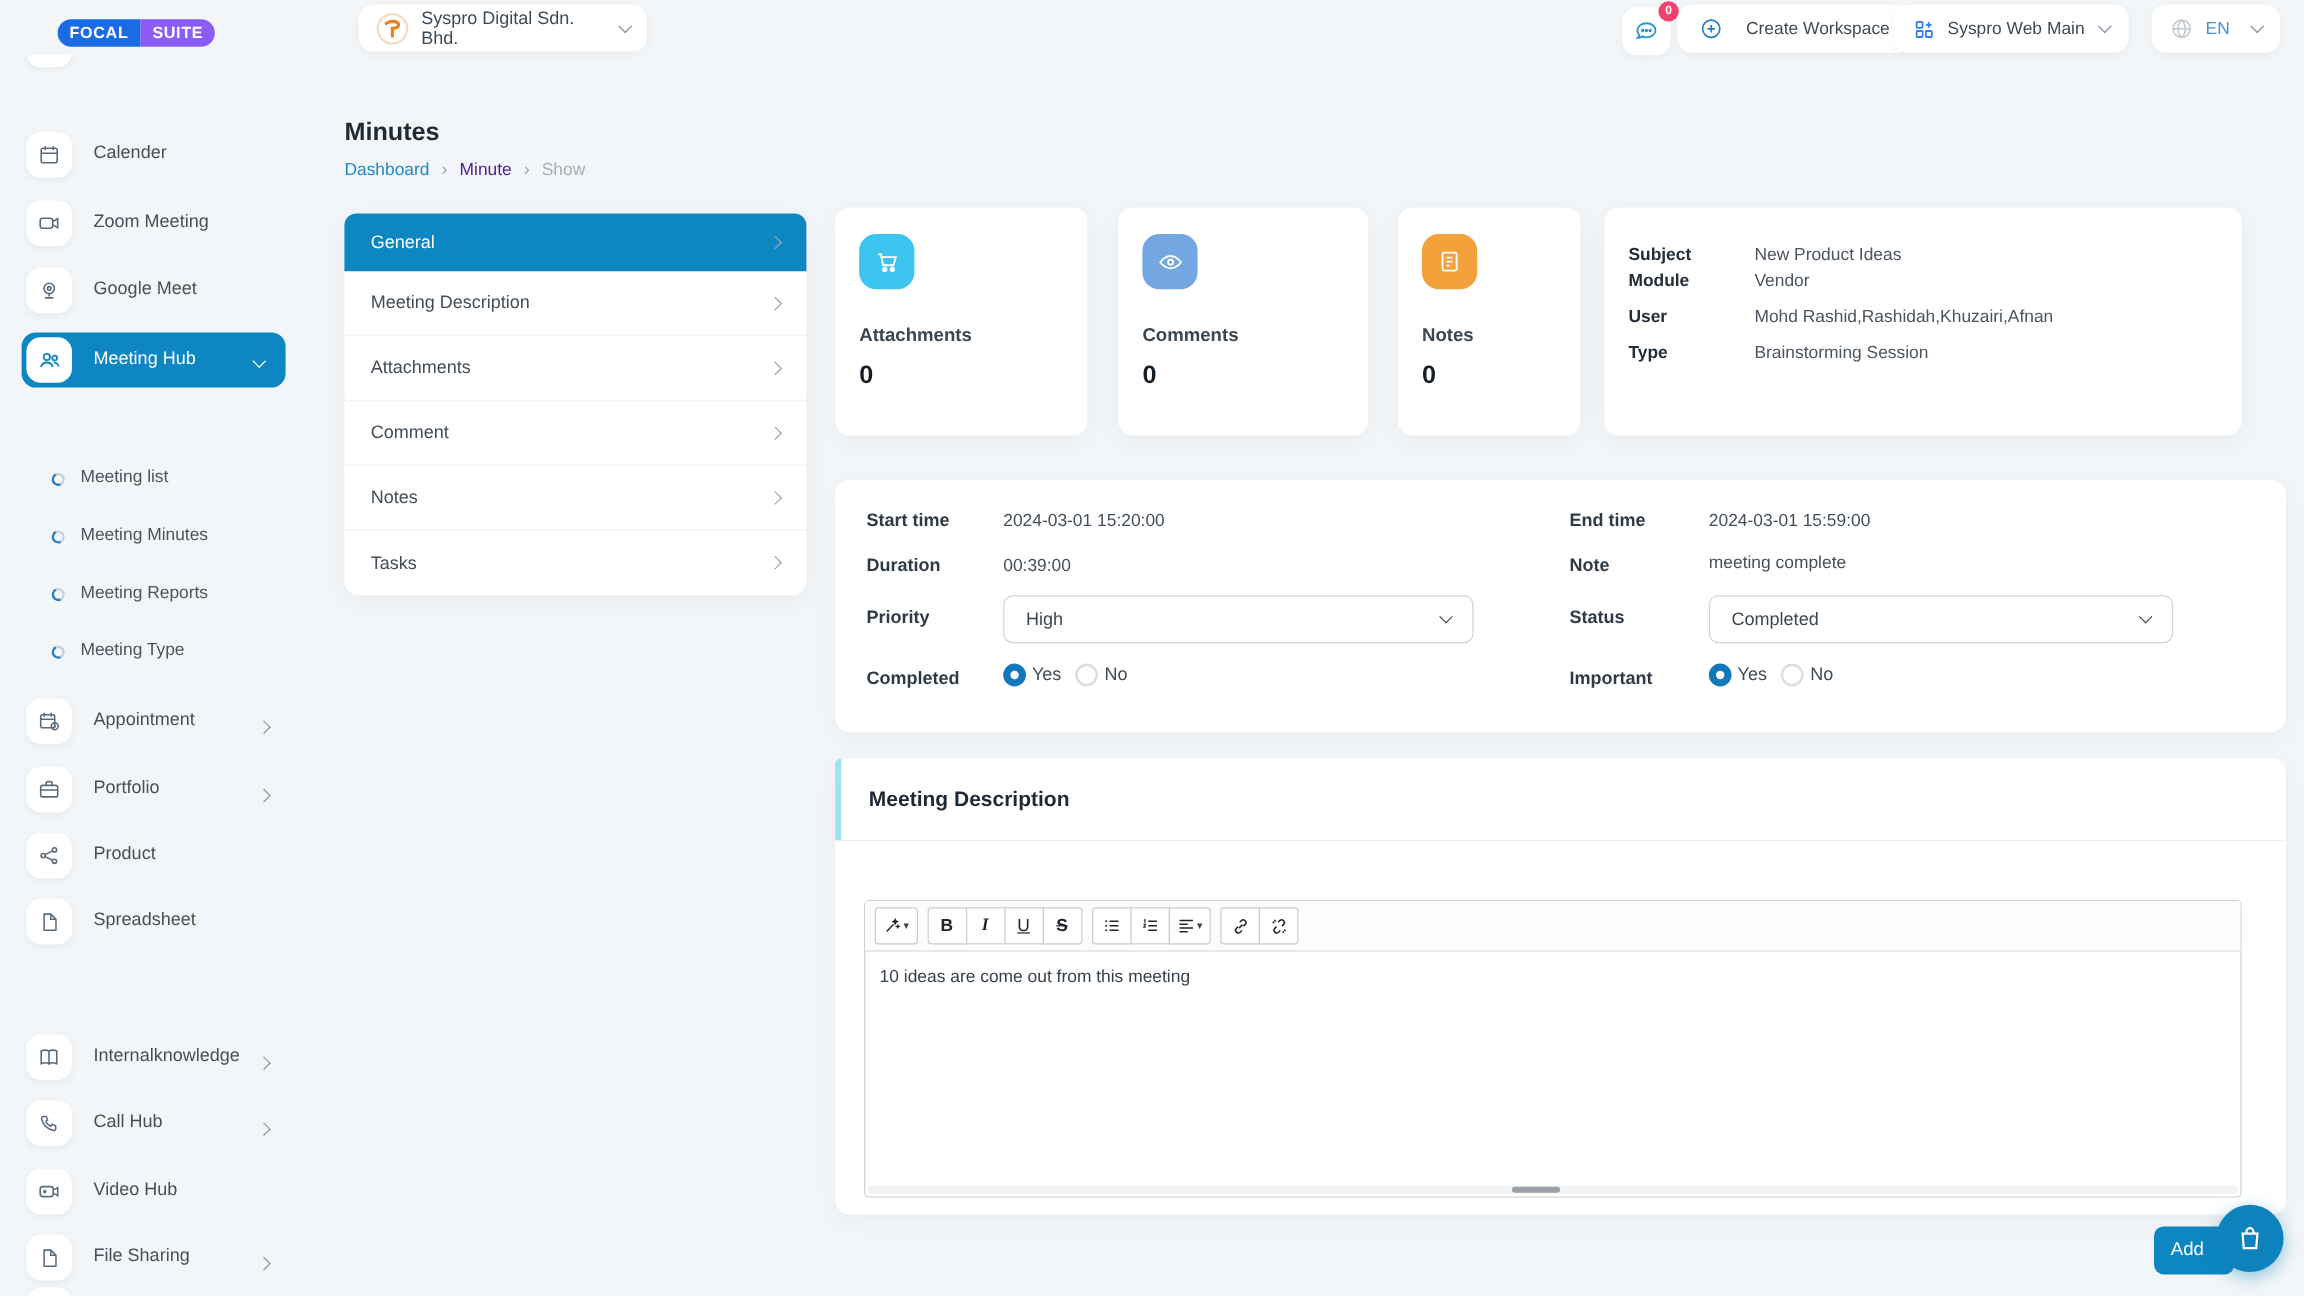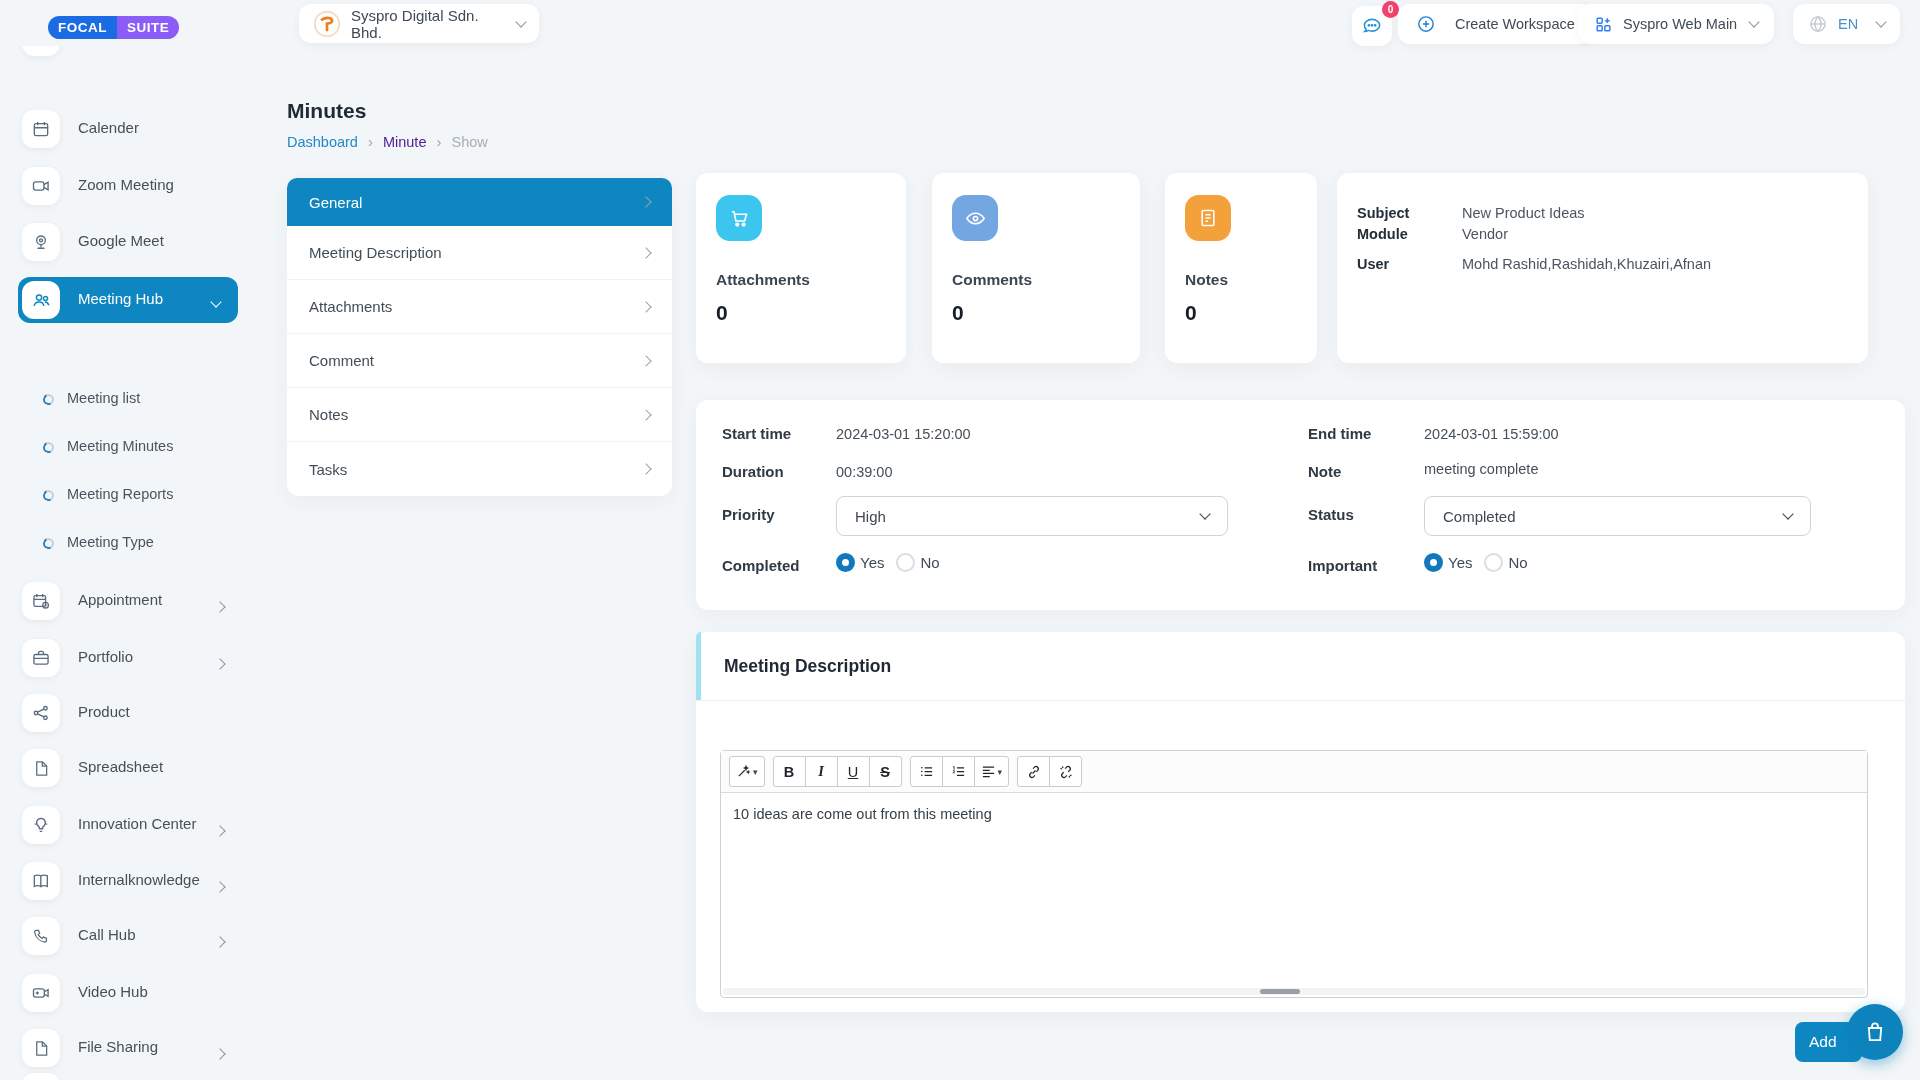--- a/index.html
+++ b/index.html
@@ -295,30 +295,20 @@
     <div class="s-item" style="top:646px; margin-top:57px;">
       <span class="s-chip">
         <svg width="19" height="19" viewBox="0 0 24 24" fill="none" stroke="currentColor" stroke-width="1.6">
             <path d="M6 3.5h7.2L18.5 9v11.5H6z"></path>
             <path d="M13 3.8V9h5.2"></path>
           </svg>
       </span>
       <span class="s-label">Spreadsheet</span>
     </div>
 
-    <div class="s-item" style="top:703px; margin-top:57px;">
-      <span class="s-chip">
-        <svg width="20" height="20" viewBox="0 0 24 24" fill="none" stroke="currentColor" stroke-width="1.6">
-            <path d="M12 4a5.3 5.3 0 00-2.9 9.7c.7.5 1 1.2 1 2v.8h3.8v-.8c0-.8.3-1.5 1-2A5.3 5.3 0 0012 4z"></path>
-            <path d="M10.5 19.6h3M4.5 11h1.4M18.1 11h1.4"></path>
-          </svg>
-      </span>
-      <span class="s-label">Innovation Center</span>
-      <span class="s-chevr"><span class="chev right"></span></span>
-    </div>
 
     <div class="s-item" style="top:759px; margin-top:57px;">
       <span class="s-chip">
         <svg width="20" height="20" viewBox="0 0 24 24" fill="none" stroke="currentColor" stroke-width="1.6">
             <path d="M4 5.8c2.6-1.2 5.2-1.2 7.8 0v12.7c-2.6-1.2-5.2-1.2-7.8 0zM11.8 5.8c2.6-1.2 5.2-1.2 7.8 0v12.7c-2.6-1.2-5.2-1.2-7.8 0z"></path>
           </svg>
       </span>
       <span class="s-label">Internalknowledge</span>
       <span class="s-chevr"><span class="chev right"></span></span>
     </div>
@@ -436,20 +426,24 @@
       <span class="info-label">Subject</span>
       <span class="info-value">New Product Ideas</span>
     </div>
     <div class="info-row" style="margin-bottom:14px;">
       <span class="info-label">Module</span>
       <span class="info-value">Vendor</span>
     </div>
     <div class="info-row" style="margin-bottom:14px;">
       <span class="info-label">User</span>
       <span class="info-value">Mohd Rashid,Rashidah,Khuzairi,Afnan</span>
+    </div>
+    <div class="info-row">
+      <span class="info-label">Type</span>
+      <span class="info-value">Brainstorming Session</span>
     </div>
   </div>
 
   <div class="card" style="left:696px; top:400px; width:1209px; height:210px;">
     <span class="d-label" style="left:26px; top:25px;">Start time</span>
     <span class="d-value" style="left:140px; top:26px;">2024-03-01 15:20:00</span>
 
     <span class="d-label" style="left:612px; top:25px;">End time</span>
     <span class="d-value" style="left:728px; top:26px;">2024-03-01 15:59:00</span>
 

